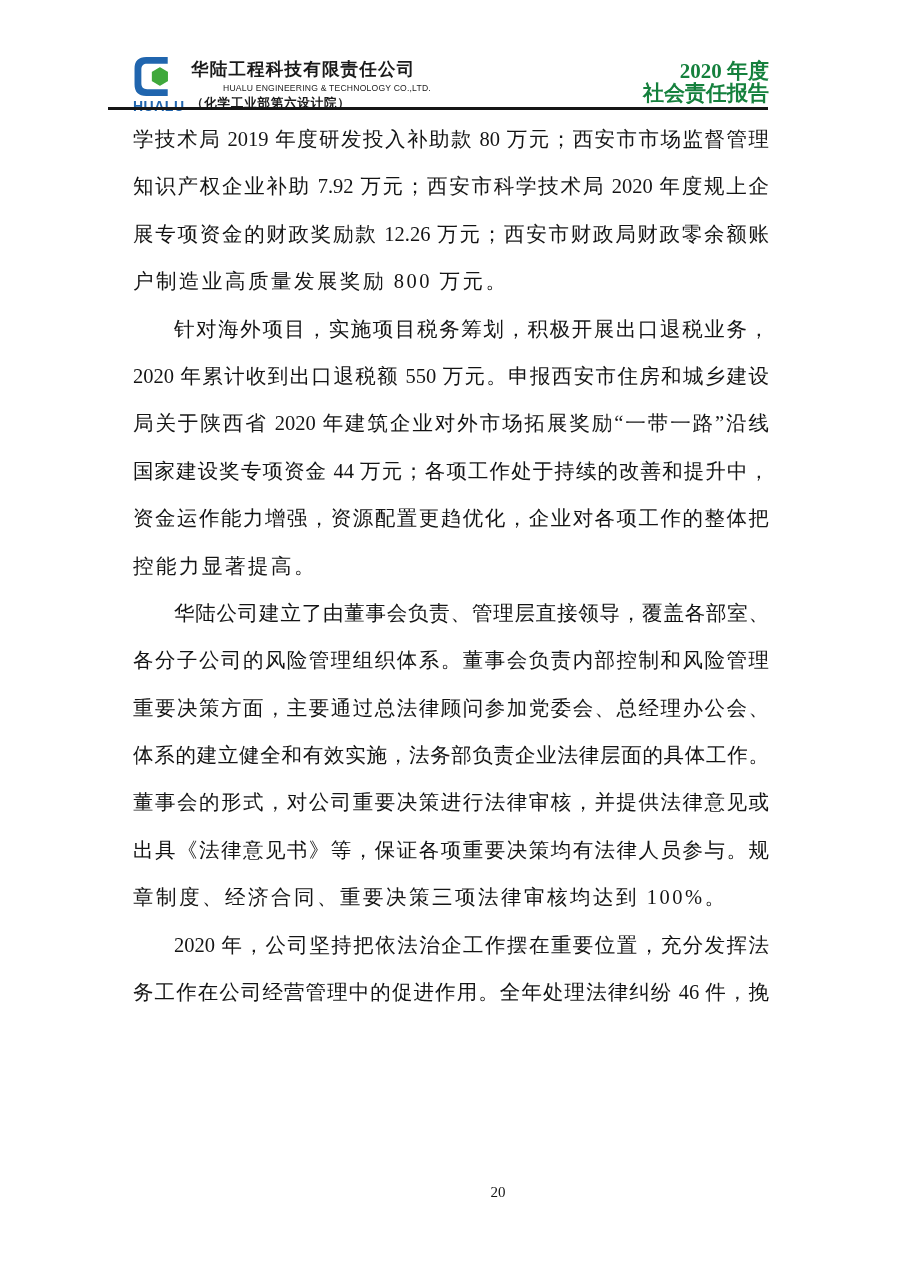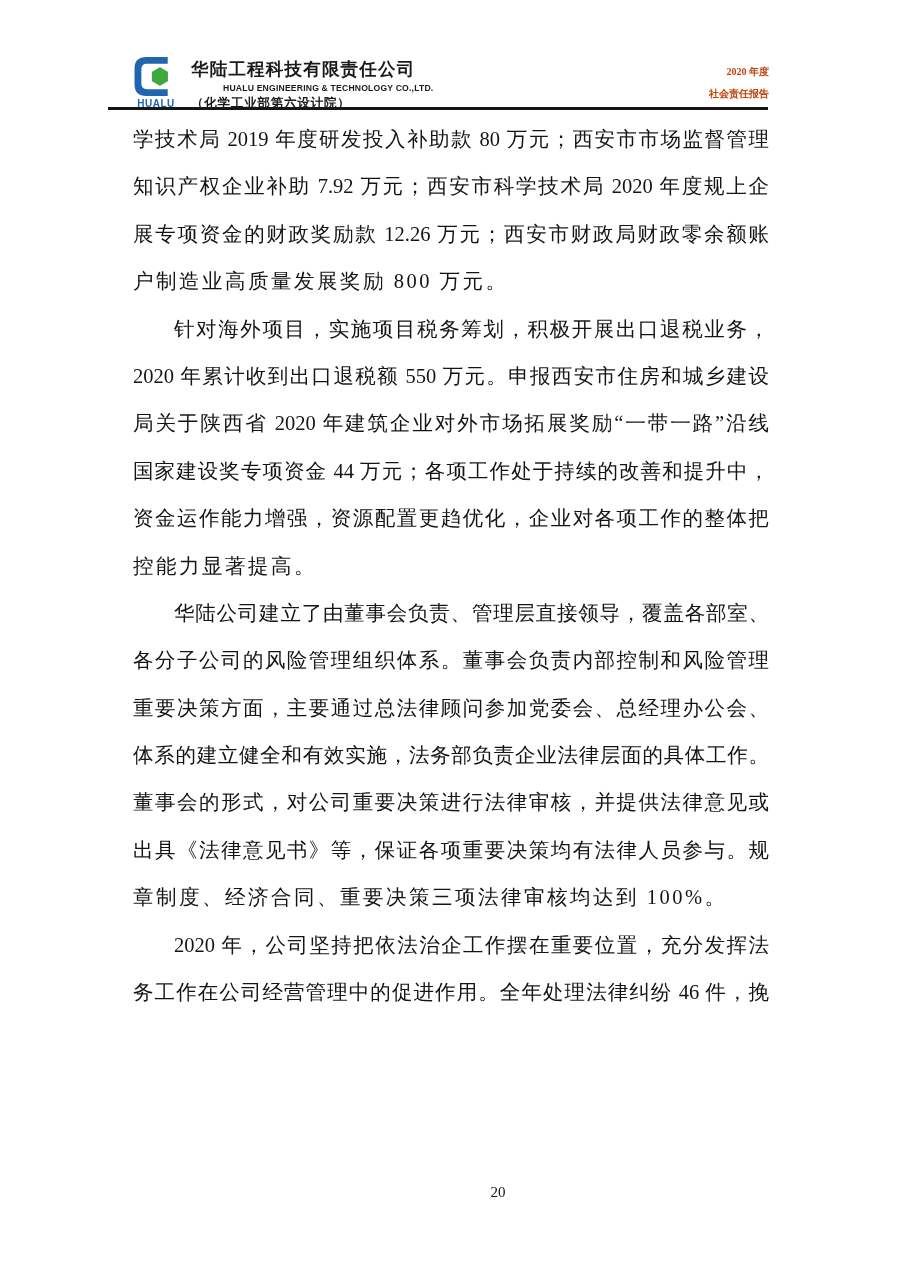--- a/index.html
+++ b/index.html
@@ -5,29 +5,29 @@
   html,body{margin:0;padding:0;background:#ffffff;}
   .page{
     position:relative;width:900px;height:1280px;background:#ffffff;overflow:hidden;
     font-family:"Liberation Serif","DejaVu Serif",serif;color:#141414;
   }
   
   .logo{position:absolute;left:133px;top:56px;width:50px;}
   .logo svg{display:block;}
   .logo-word{
     font-family:"Liberation Sans","DejaVu Sans",sans-serif;font-weight:bold;
-    color:#2065ae;font-size:10px;letter-spacing:.5px;margin-top:1px;width:46px;text-align:center;
+    color:#2065ae;font-size:14px;letter-spacing:.5px;margin-top:1px;width:46px;text-align:center;
   }
   .company{position:absolute;left:191px;top:57px;font-family:"Liberation Sans","DejaVu Sans",sans-serif;color:#1a1a1a;}
   .company .cn{font-size:17.5px;font-weight:bold;letter-spacing:1.2px;}
-  .company .en{font-size:8.6px;font-weight:bold;letter-spacing:.2px;margin-top:2px;padding-left:32px;}
+  .company .en{font-size:8.6px;font-weight:normal;letter-spacing:.2px;margin-top:2px;padding-left:32px;}
   .company .sub{font-size:12.5px;font-weight:bold;letter-spacing:.8px;margin-top:2px;}
   .report-meta{
     position:absolute;right:131px;top:61px;text-align:right;
-    font-size:10px;font-weight:bold;line-height:21.5px;color:#c2410c;
+    font-size:21px;font-weight:bold;line-height:21.5px;color:#15803d;
   }
   .header-rule{position:absolute;left:108px;top:107px;width:660px;height:3px;background:#161616;}
   
   .body-text{position:absolute;left:133px;top:116px;width:636px;}
   .line{
     height:47.4px;line-height:47.4px;font-size:20.5px;overflow:hidden;
     text-align:justify;text-align-last:justify;white-space:normal;
   }
   .line.end{text-align:left;text-align-last:left;letter-spacing:2.5px;}
   .line.indent{text-indent:2em;}

